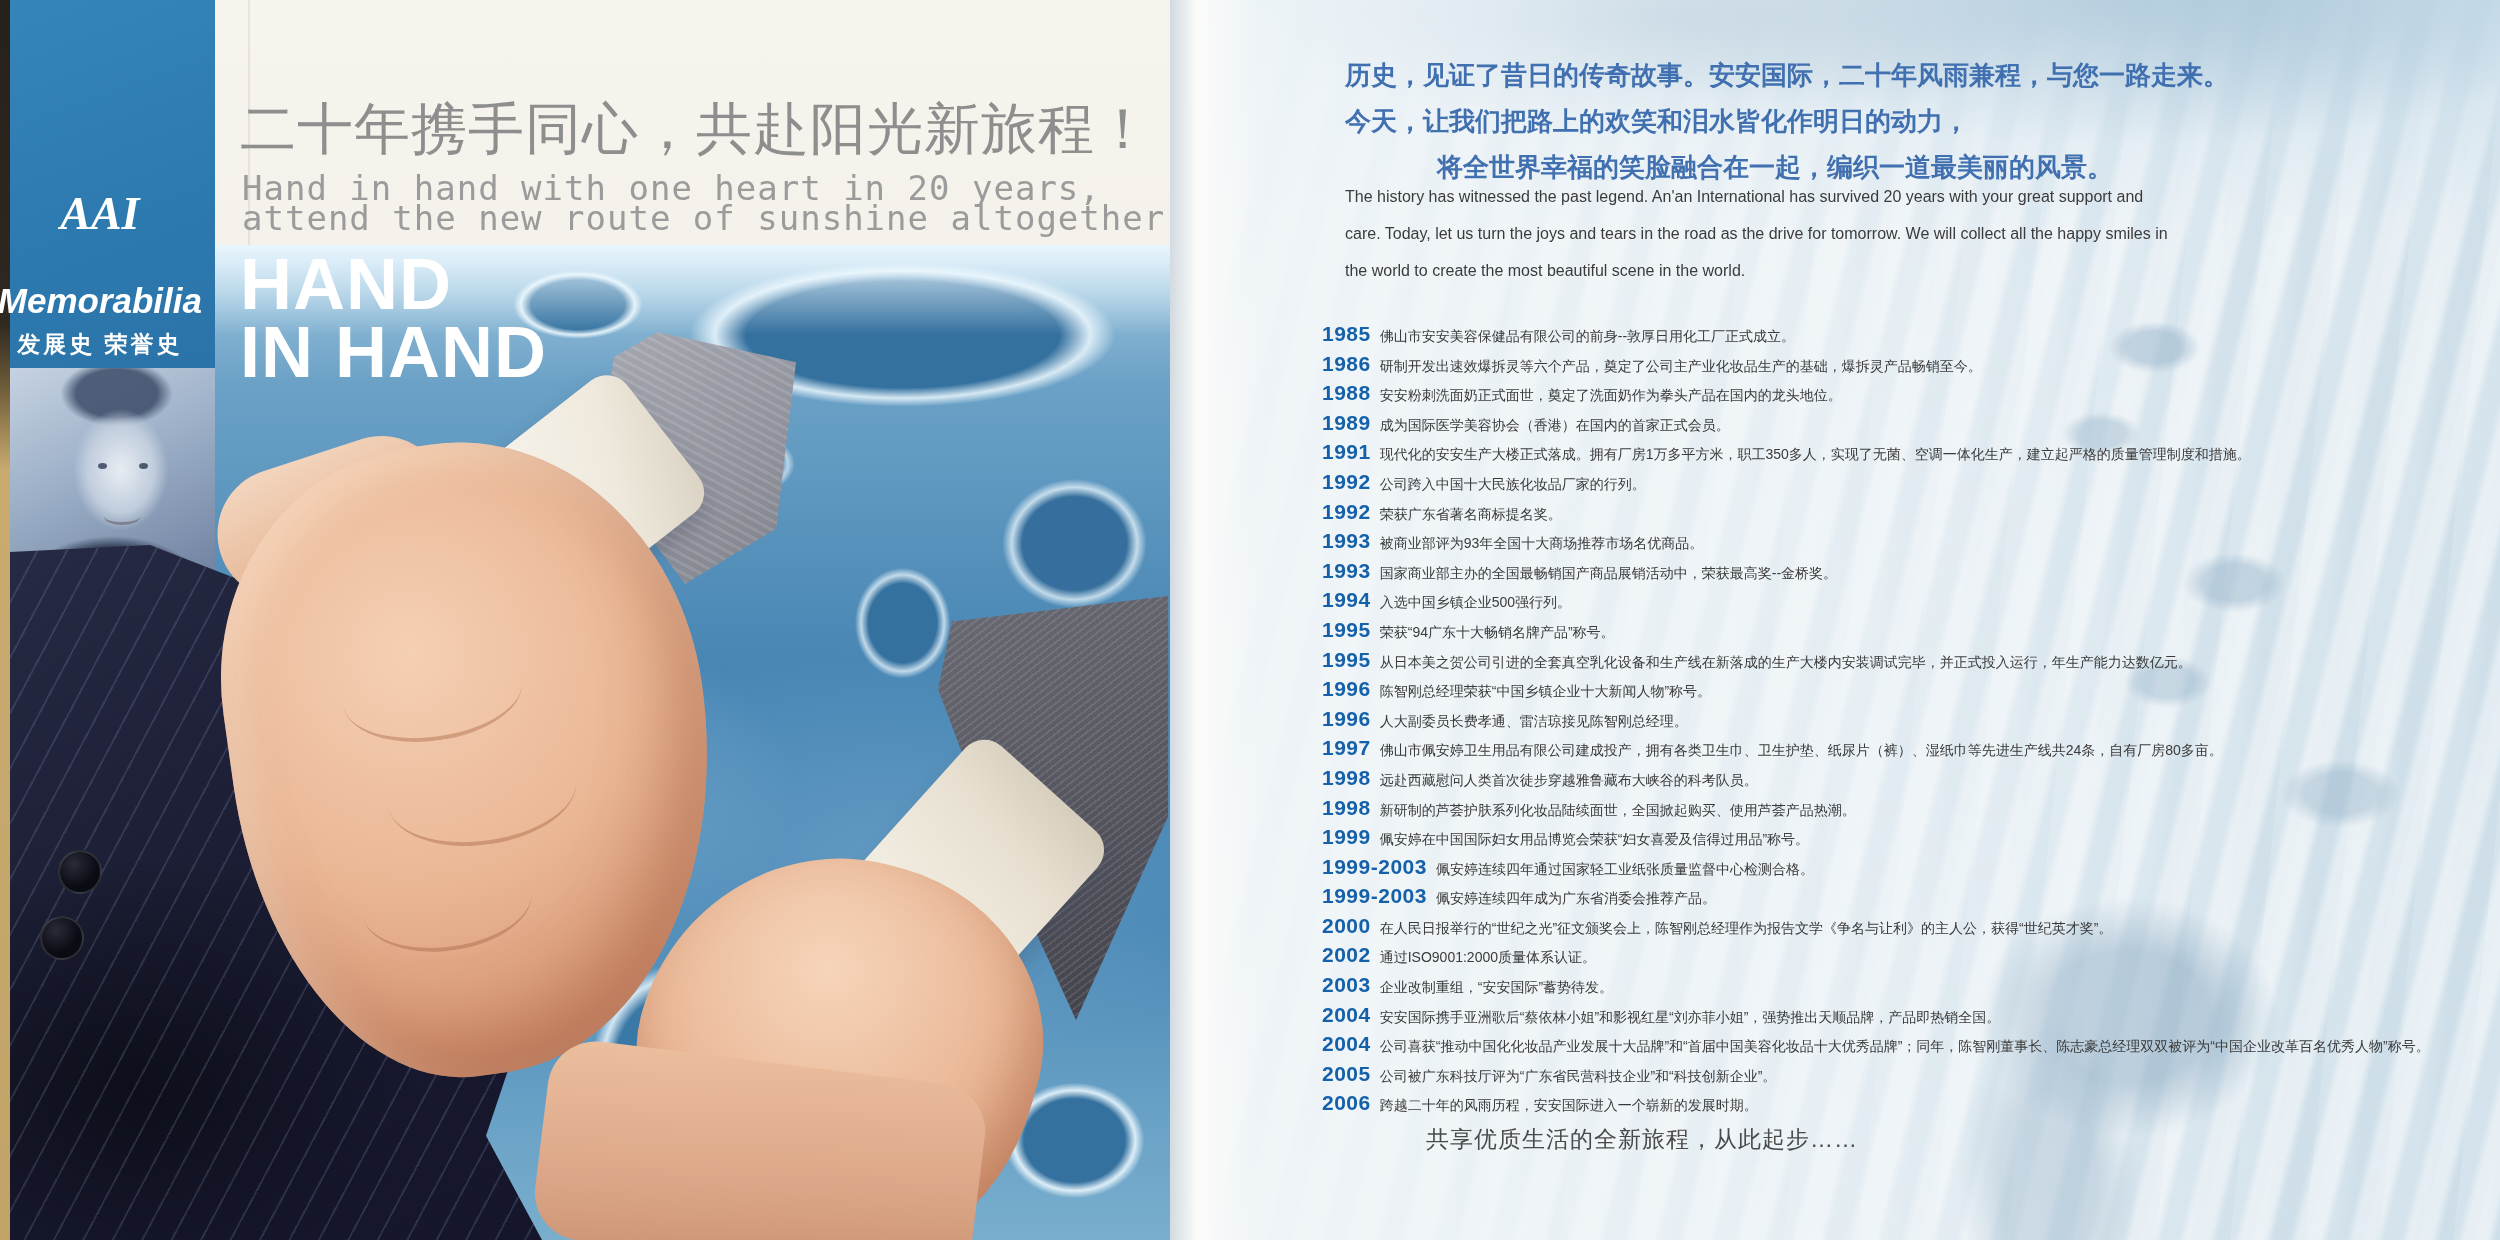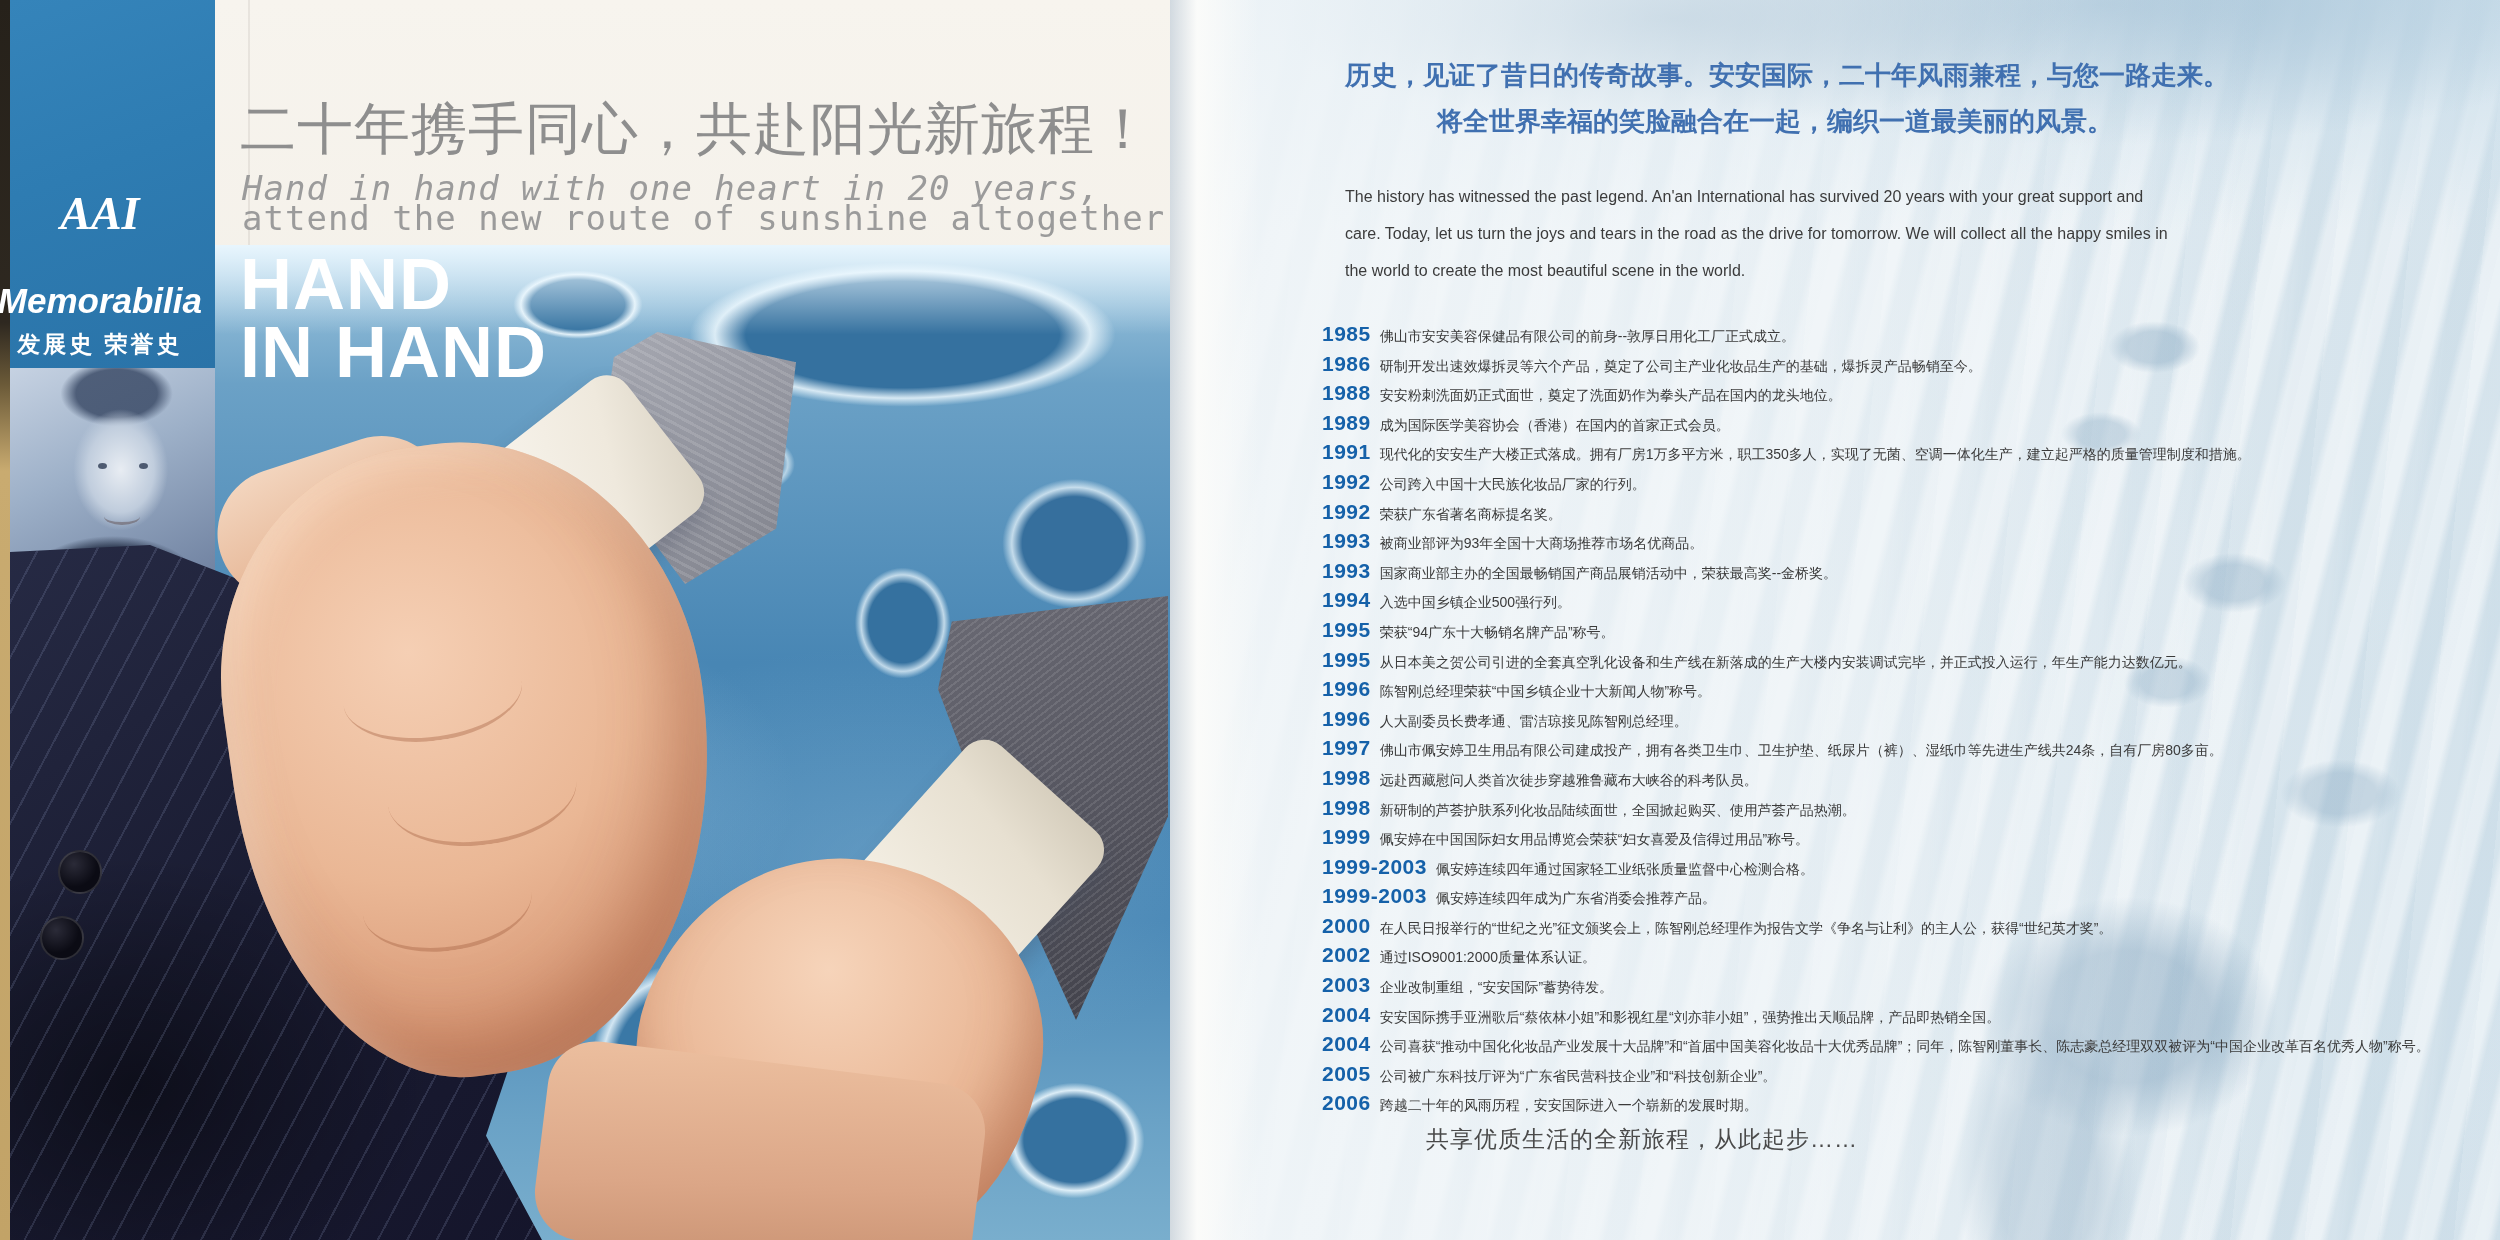--- a/index.html
+++ b/index.html
@@ -27,21 +27,21 @@
       radial-gradient(ellipse 64px 82px at 54% 48%, rgba(236,240,245,.95) 0%, rgba(197,209,224,.9) 52%, rgba(150,165,190,0) 74%),
       radial-gradient(ellipse 78px 46px at 52% 12%, rgba(60,76,104,.85) 0 52%, rgba(60,76,104,0) 72%),
       radial-gradient(ellipse 120px 70px at 50% 104%, rgba(26,36,58,.95) 0 55%, rgba(26,36,58,0) 75%),
       linear-gradient(155deg,#c6d2e2 0%,#9db0c8 45%,#6f81a0 100%);}
   .eye{position:absolute;width:9px;height:6px;border-radius:50%;background:#2c3a52;opacity:.8;}
   .smile{position:absolute;left:46%;top:66%;width:36px;height:14px;border-bottom:3px solid rgba(90,70,70,.45);border-radius:50%;}
 
   
   .headline-cn{left:240px;top:92px;width:930px;font-size:56px;letter-spacing:1px;color:#8e8e8e;font-weight:400;white-space:nowrap;}
   .headline-en{left:242px;width:930px;font-family:"DejaVu Sans Mono",monospace;font-size:34px;letter-spacing:1px;color:#9b9b9b;white-space:nowrap;}
-  .en1{top:168px;font-style:italic;} .en2{top:198px;}
+  .en1{top:168px;} .en2{top:198px;}
 
   
   .map{left:215px;top:245px;width:955px;height:995px;overflow:hidden;
     background:
       radial-gradient(ellipse 420px 260px at 30% 55%, rgba(145,190,220,.55) 0%, rgba(145,190,220,0) 70%),
       radial-gradient(ellipse 500px 300px at 70% 62%, rgba(120,170,205,.5) 0%, rgba(120,170,205,0) 72%),
       linear-gradient(180deg,#a5cbe2 0%,#6ba1c6 14%,#4886b4 42%,#4a88b6 68%,#6aa2c6 88%,#79aecd 100%);}
   .map:before{content:"";position:absolute;inset:0;
     background:
       linear-gradient(180deg, rgba(236,248,255,.95) 0%, rgba(236,248,255,0) 9%),
@@ -186,20 +186,21 @@
   <div class="abs page-right">
     <div class="abs sand-ripples"></div>
     <div class="abs sand-top"></div>
     <div class="abs footprints"></div>
     <div class="abs text-wash"></div>
     <div class="abs fold"></div>
 
     <div class="abs intro-cn">
 
     <div class="line">历史，见证了昔日的传奇故事。安安国际，二十年风雨兼程，与您一路走来。</div>
+        <div class="line">今天，让我们把路上的欢笑和泪水皆化作明日的动力，</div>
         <div class="line">将全世界幸福的笑脸融合在一起，编织一道最美丽的风景。</div>
       </div>
 
     <div class="abs intro-en">
 
     <div class="line">The history has witnessed the past legend. An'an International has survived 20 years with your great support and</div>
         <div class="line">care. Today, let us turn the joys and tears in the road as the drive for tomorrow. We will collect all the happy smiles in</div>
         <div class="line">the world to create the most beautiful scene in the world.</div>
       </div>
 

